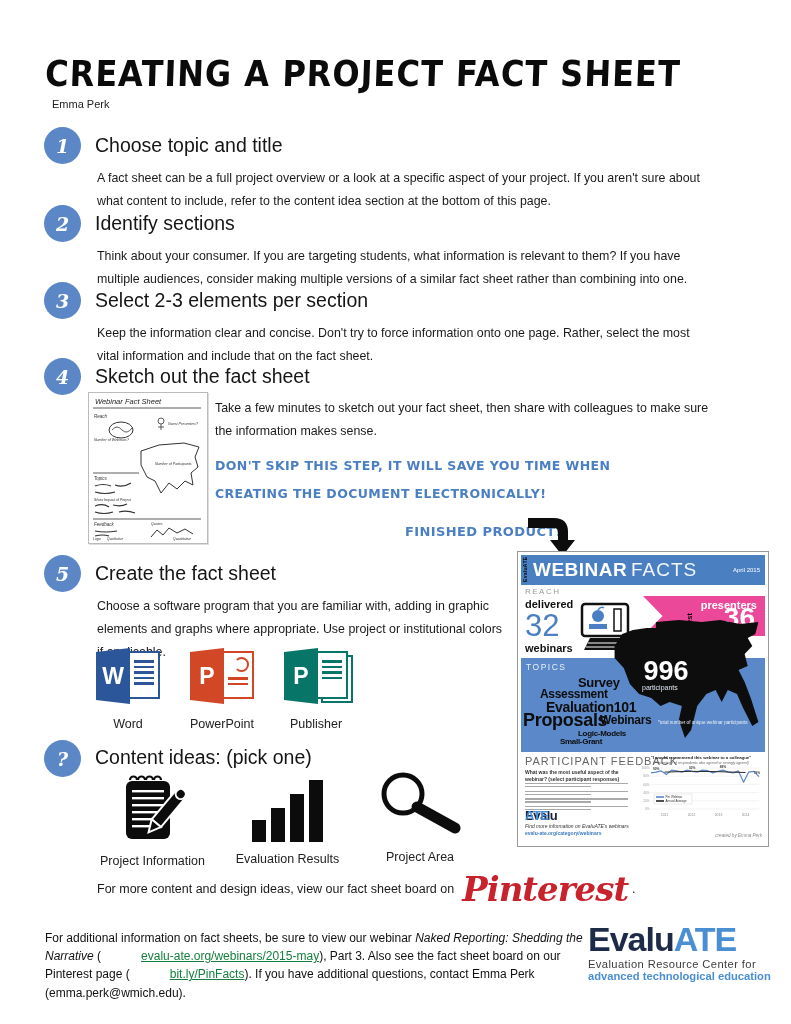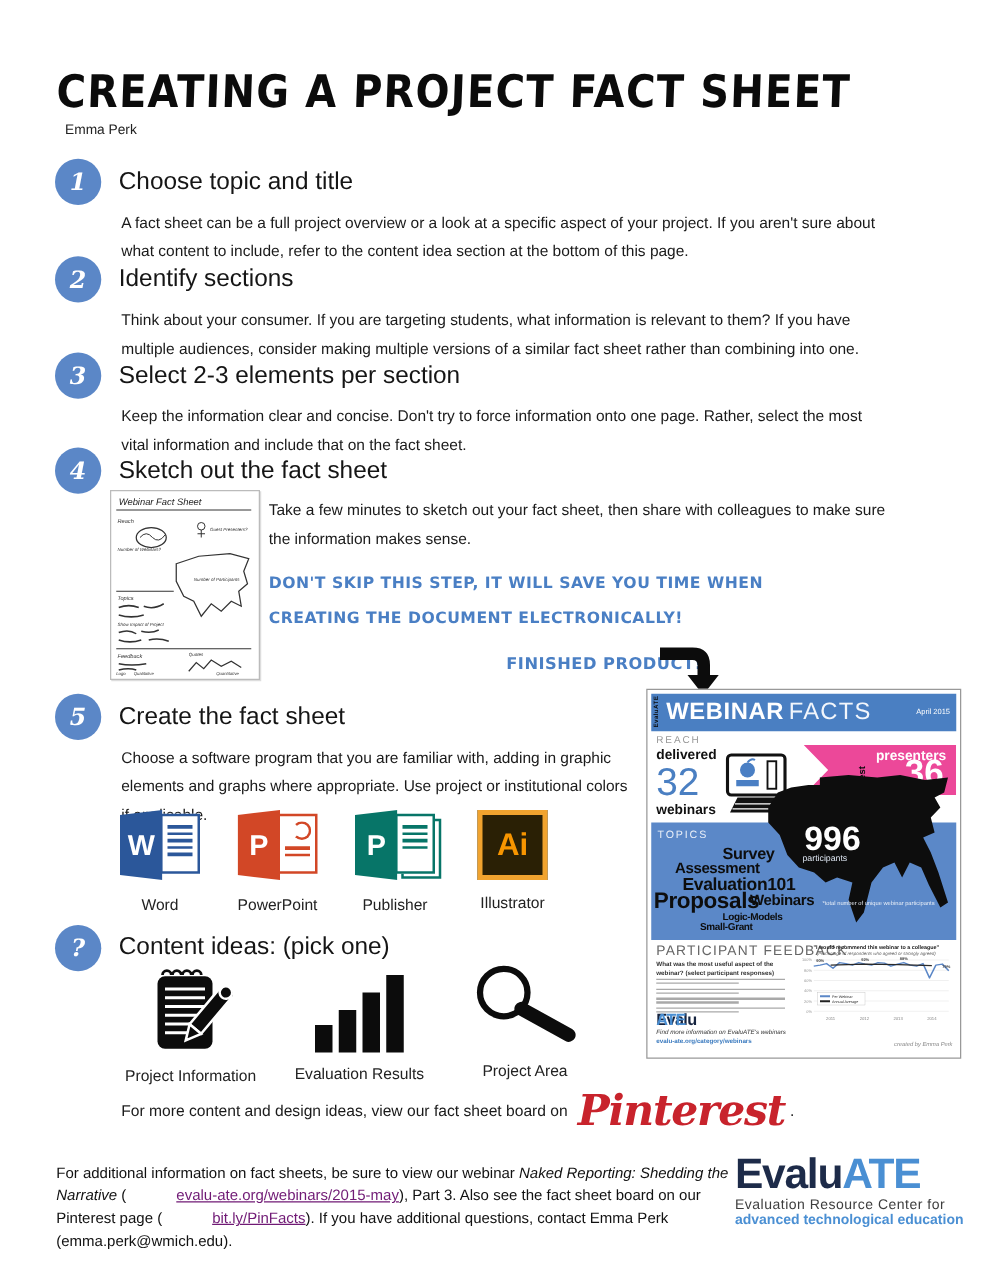--- a/index.html
+++ b/index.html
@@ -48,21 +48,21 @@
   .bars div{width:14px;background:#0c0c0c;}
 
   
   .pin-line{left:97px;top:869px;display:flex;align-items:center;font-size:12.5px;}
   .pinterest{font-family:"DejaVu Serif",serif;font-style:italic;font-weight:bold;
              font-size:34px;color:#c8232c;letter-spacing:-1px;margin:0 4px 0 8px;}
 
   
   .footer{left:45px;top:929px;width:548px;font-size:12px;line-height:1.52;color:#111;}
   .footer .it{font-style:italic;}
-  .footer a{color:#701a75;text-decoration:underline;cursor:pointer;padding-left:40px;}
+  .footer a{color:#15803d;text-decoration:underline;cursor:pointer;padding-left:40px;}
   .ev-logo{left:588px;top:922px;width:200px;}
   .ev-big{font-size:34px;font-weight:bold;letter-spacing:-1px;line-height:1;}
   .ev-big .d{color:#1d2b49;}
   .ev-big .b{color:#4a8fd3;}
   .ev-l1{font-size:11.2px;color:#3d3d3d;letter-spacing:.4px;margin-top:2px;}
   .ev-l2{font-size:11.2px;color:#4a8fd3;font-weight:bold;}
 
   
   .fs{left:517px;top:551px;width:250px;height:294px;background:#fff;border:1px solid #999;}
   .fs *{position:absolute;}
@@ -212,26 +212,20 @@
           <div class="ln" style="background:#077568"></div>
         <div class="ln" style="background:#077568"></div>
           <div class="ln" style="background:#077568"></div>
       </div>
       <div class="tile" style="background:#077568">
           <span>P</span>
         </div>
     </div>
     <div class="sw-label">Publisher</div>
   </div>
-  <div class="sw-item">
-    <div class="ai-box" style="margin-top:2px">
-      <span>Ai</span>
-    </div>
-    <div class="sw-label">Illustrator</div>
-  </div>
 </div>
 
 <div class="abs step-circle" style="left:44px;top:740px">
     <span>?</span>
   </div>
 <div class="abs step-heading" style="left:95px;top:746px">Content ideas: (pick one)</div>
 
 <div class="abs idea-item" style="left:80px;top:772px;width:145px">
   <svg width="66" height="72" viewBox="0 0 66 72">
     <path d="M10,8 a3.5,3.5 0 1 1 7,0 M18,8 a3.5,3.5 0 1 1 7,0 M26,8 a3.5,3.5 0 1 1 7,0 M34,8 a3.5,3.5 0 1 1 7,0" fill="none" stroke="#0c0c0c" stroke-width="2.2"></path>

